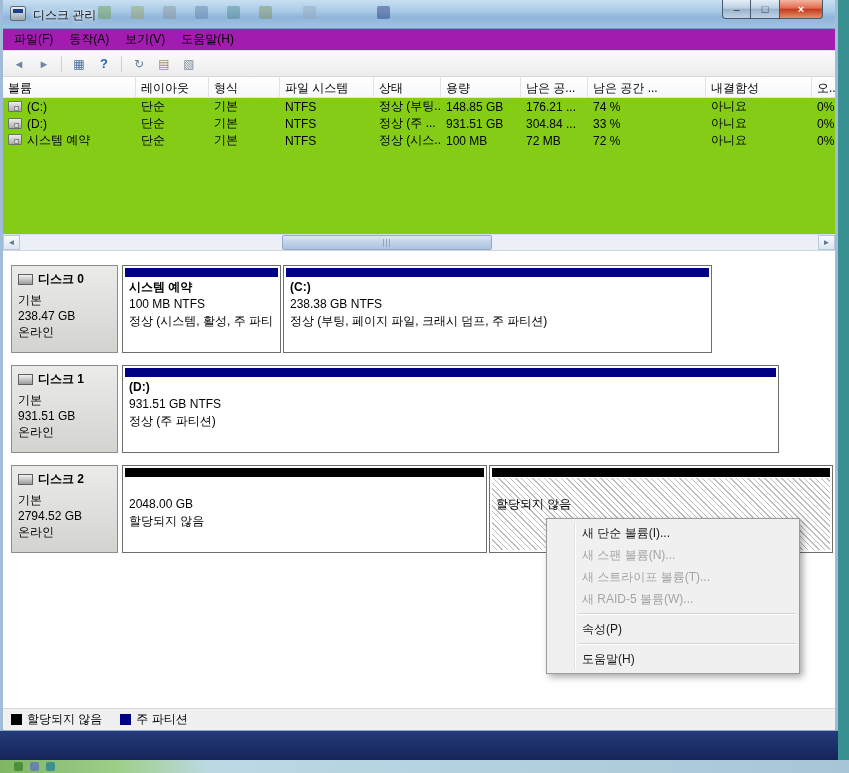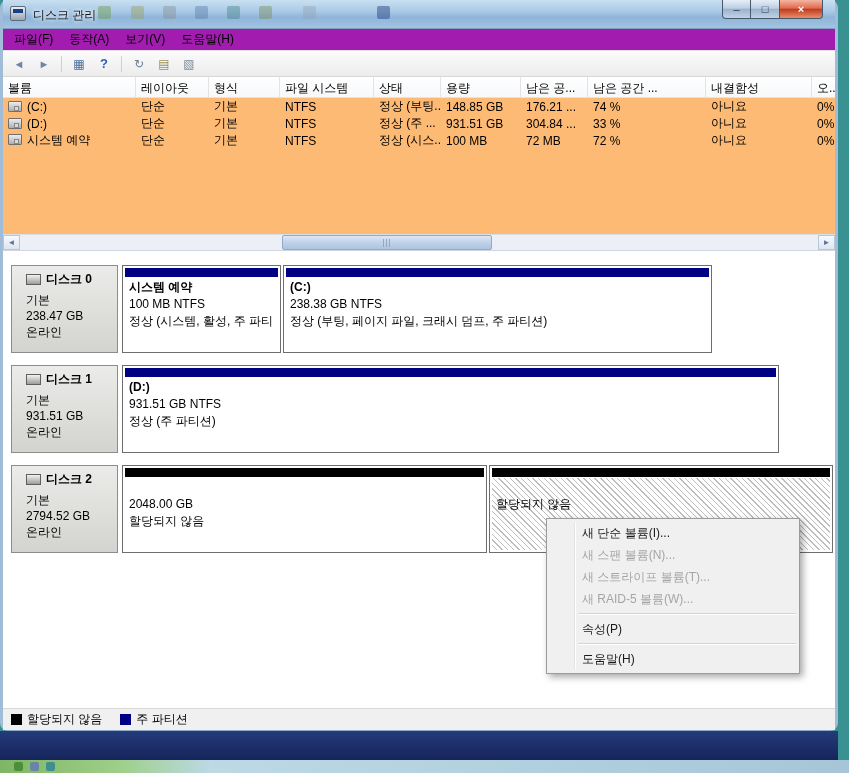--- a/index.html
+++ b/index.html
@@ -2,21 +2,21 @@
 <html><head>
 <meta charset="utf-8">
 <style>
   html,body{margin:0;padding:0;}
   body{width:849px;height:773px;position:relative;overflow:hidden;background:#3a9191;
        font-family:"Liberation Sans","DejaVu Sans",sans-serif;font-size:12px;color:#000;}
 
   
   .window{position:absolute;left:0;top:0;width:838px;height:731px;background:#f0f0f0;
           border-left:3px solid #a0bcd8;border-right:3px solid #a0bcd8;border-bottom:3px solid #8eabc9;
-          box-sizing:border-box;border-radius:8px;}
+          box-sizing:border-box;}
   .titlebar{position:relative;height:28px;
             background:linear-gradient(180deg,#c9dff1 0%,#a9cae6 40%,#8fb5da 62%,#a3c3e0 100%);
             border-bottom:1px solid #7e9cbd;overflow:hidden;}
   .appico{position:absolute;left:7px;top:6px;width:16px;height:15px;box-sizing:border-box;
           background:linear-gradient(#e8edf2,#9aa6b2);border:1px solid #5d6a77;border-radius:2px;}
   .appico::after{content:"";position:absolute;left:2px;right:2px;top:2px;height:4px;background:#1d3f8a;}
   .title{position:absolute;left:30px;top:7px;font-size:12px;color:#111;text-shadow:0 0 4px #fff,0 0 4px #fff;}
   .gicons span{position:absolute;top:6px;width:13px;height:13px;border-radius:2px;opacity:.45;}
   .gi1{left:95px;background:#6f9c4a;} .gi2{left:128px;background:#98a05e;}
   .gi3{left:160px;background:#8a9196;} .gi4{left:192px;background:#5d7fa8;}
@@ -39,21 +39,21 @@
            display:flex;align-items:center;padding-left:4px;gap:1px;}
   .tbtn{width:24px;height:22px;display:flex;align-items:center;justify-content:center;}
   .tsep{width:1px;height:16px;background:#cfcfcf;margin:0 4px;}
   .tic{font-size:12px;color:#6c87a6;}
   .tic.arrow{font-size:11px;}
   .tic.tree{color:#4a70a0;}
   .tic.help{color:#2a62b8;font-weight:bold;font-size:13px;}
   .tic.g1{color:#6b7c93;} .tic.g2{color:#9a8c54;} .tic.g3{color:#7a8ca0;}
 
   
-  .vpane{height:157px;background:#fdba74;overflow:hidden;}
+  .vpane{height:157px;background:#84cc16;overflow:hidden;}
   .vhead{display:flex;height:20px;border-bottom:1px solid #e3e3e3;background:linear-gradient(#ffffff,#f7f8fa);}
   .vh{box-sizing:border-box;border-right:1px solid #e3e3e3;padding:3px 0 0 5px;white-space:nowrap;overflow:hidden;flex:none;}
   .vrow{display:flex;height:17px;align-items:center;}
   .vc{box-sizing:border-box;padding-left:5px;white-space:nowrap;overflow:hidden;flex:none;}
   .w0{width:133px}.w1{width:73px}.w2{width:71px}.w3{width:94px}.w4{width:67px}
   .w5{width:80px}.w6{width:67px}.w7{width:118px}.w8{width:106px}.w9{width:40px}
   .drv{display:inline-block;width:14px;height:11px;box-sizing:border-box;margin-right:5px;vertical-align:-1px;
        background:linear-gradient(#ededed,#aeaeae);border:1px solid #6f6f6f;border-radius:1px;position:relative;}
   .drv::after{content:"";position:absolute;right:2px;top:4px;width:3px;height:3px;background:#d9d9d9;border:1px solid #888;}
 
@@ -63,21 +63,21 @@
         border:1px solid #b9c7da;color:#5c7699;font-size:8px;display:flex;align-items:center;justify-content:center;}
   .strack{flex:1;position:relative;}
   .sthumb{position:absolute;left:262px;top:0px;width:210px;height:15px;box-sizing:border-box;
           background:linear-gradient(#dde8f5,#c0d2e8 50%,#acc4e0);border:1px solid #93a9c6;border-radius:2px;}
   .sthumb::after{content:"";position:absolute;left:50%;top:3px;margin-left:-4px;width:7px;height:8px;
           background:linear-gradient(90deg,#93a7c4 0 1px,transparent 1px 3px,#93a7c4 3px 4px,transparent 4px 6px,#93a7c4 6px 7px);}
 
   
   .dpane{height:457px;background:#fff;padding:14px 0 0 8px;overflow:hidden;box-sizing:border-box;}
   .drow{display:flex;margin-bottom:12px;height:88px;}
-  .dhead{width:107px;box-sizing:border-box;flex:none;margin-right:4px;padding:5px 4px 0 14px;
+  .dhead{width:107px;box-sizing:border-box;flex:none;margin-right:4px;padding:5px 4px 0 6px;
          background:linear-gradient(#ebebe9,#d3d3d0);border:1px solid #8c8c8c;}
   .dname{font-weight:bold;margin-bottom:4px;display:flex;align-items:center;gap:5px;white-space:nowrap;}
   .dico{display:inline-block;width:15px;height:11px;box-sizing:border-box;flex:none;
         background:linear-gradient(#f2f2f2,#9c9c9c);border:1px solid #5f5f5f;}
   .dline{line-height:16px;white-space:nowrap;}
   .parts{display:flex;}
   .part{box-sizing:border-box;border:1px solid #6e6e6e;background:#fff;padding:2px;margin-right:2px;
         display:flex;flex-direction:column;flex:none;}
   .band{height:9px;margin-bottom:1px;flex:none;}
   .part.primary .band{background:#000082;}

